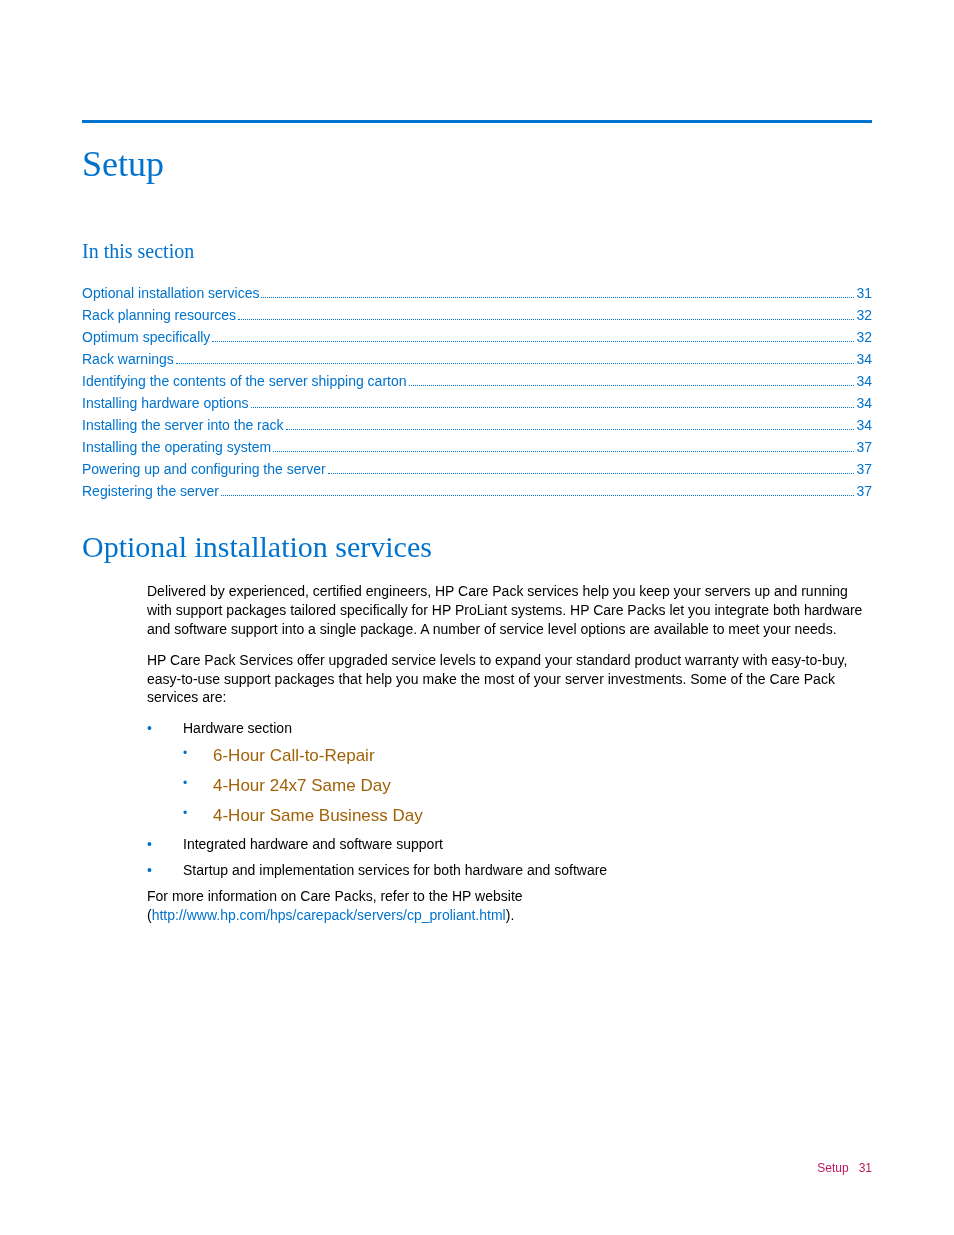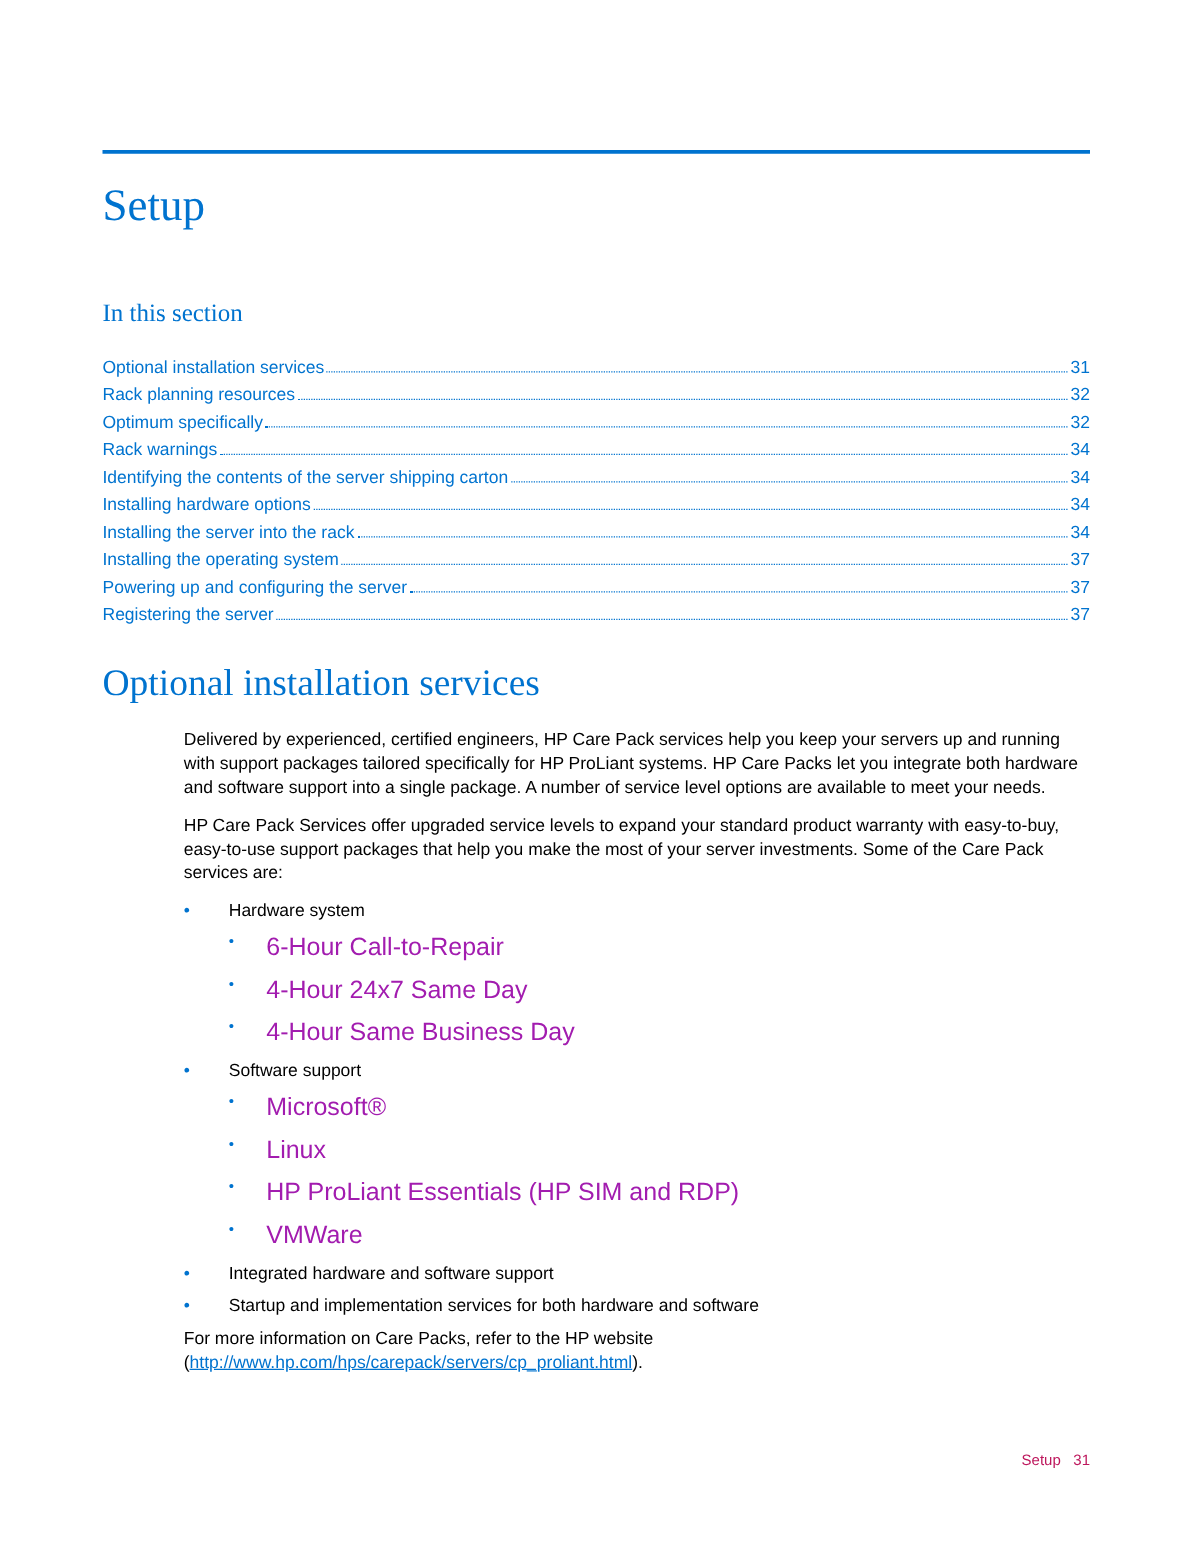--- a/index.html
+++ b/index.html
@@ -92,35 +92,34 @@
       font-size: 14px;
     }
     ul.level2 {
       list-style: none;
       padding-left: 0;
       margin-top: 7px;
     }
     ul.level2 > li {
       position: relative;
       padding-left: 30px;
-      font-size: 20px;
-      color: #a21caf;
+      font-size: 17px;
+      color: #a16207;
       line-height: 1.35;
       margin-bottom: 7px;
     }
     ul.level2 > li::before {
       content: "•";
       position: absolute;
       left: 0;
       color: #0073cf;
       font-size: 12px;
     }
     .link-underline {
       color: #0073cf;
-      text-decoration: underline;
     }
     .footer {
       position: absolute;
       bottom: 60px;
       right: 82px;
       font-size: 12px;
       color: #be185d;
     }
   </style>
 </head>
@@ -185,30 +184,24 @@
       </div>
     </div>
 
   <h2 class="h2-optional">Optional installation services</h2>
 
   <div class="body-text">
     <p class="para">Delivered by experienced, certified engineers, HP Care Pack services help you keep your servers up and running with support packages tailored specifically for HP ProLiant systems. HP Care Packs let you integrate both hardware and software support into a single package. A number of service level options are available to meet your needs.</p>
     <p class="para">HP Care Pack Services offer upgraded service levels to expand your standard product warranty with easy-to-buy, easy-to-use support packages that help you make the most of your server investments. Some of the Care Pack services are:</p>
 
     <ul class="level1" id="bullets">
-        <li><span>Hardware system</span><ul class="level2">
+        <li><span>Hardware section</span><ul class="level2">
             <li><span>6-Hour Call-to-Repair</span></li>
             <li><span>4-Hour 24x7 Same Day</span></li>
             <li><span>4-Hour Same Business Day</span></li>
-          </ul></li>
-        <li><span>Software support</span><ul class="level2">
-            <li><span>Microsoft®</span></li>
-            <li><span>Linux</span></li>
-            <li><span>HP ProLiant Essentials (HP SIM and RDP)</span></li>
-            <li><span>VMWare</span></li>
           </ul></li>
         <li><span>Integrated hardware and software support</span></li>
         <li><span>Startup and implementation services for both hardware and software</span></li>
       </ul>
 
     <p class="para">
       <span>For more information on Care Packs, refer to the HP website (</span><a class="link-underline">http://www.hp.com/hps/carepack/servers/cp_proliant.html</a><span>).</span>
     </p>
   </div>
 </div>

